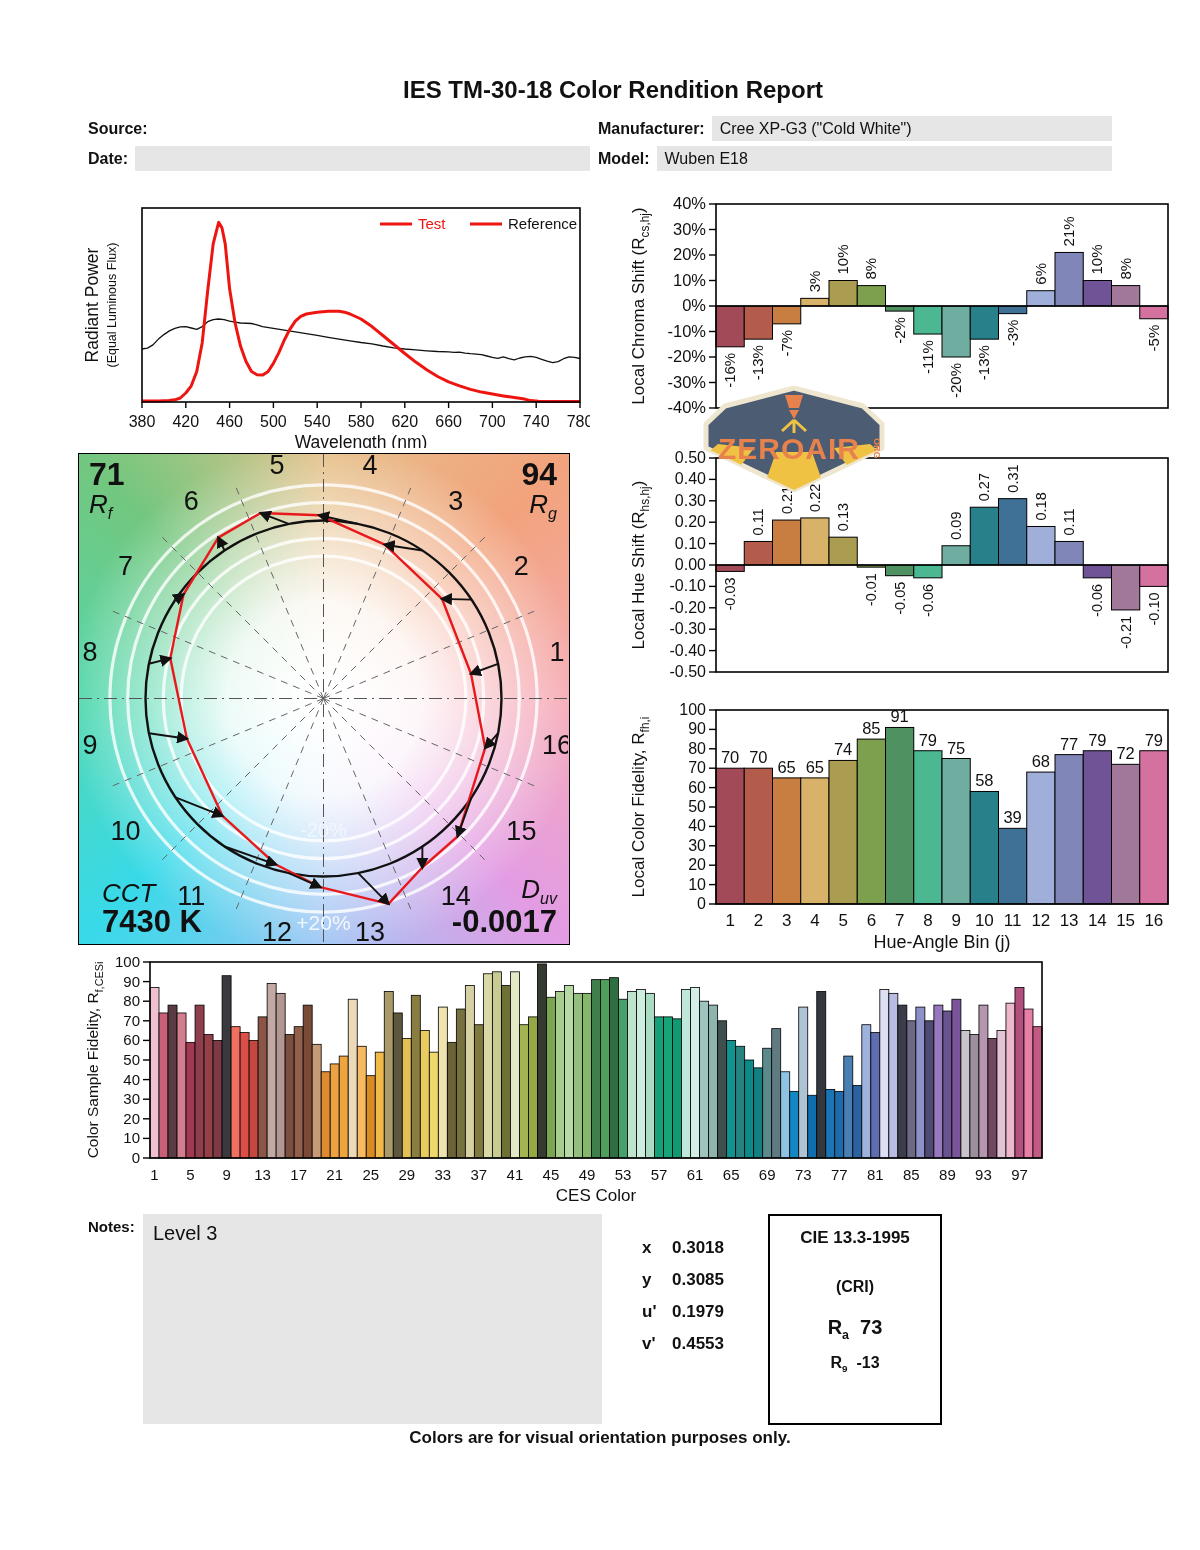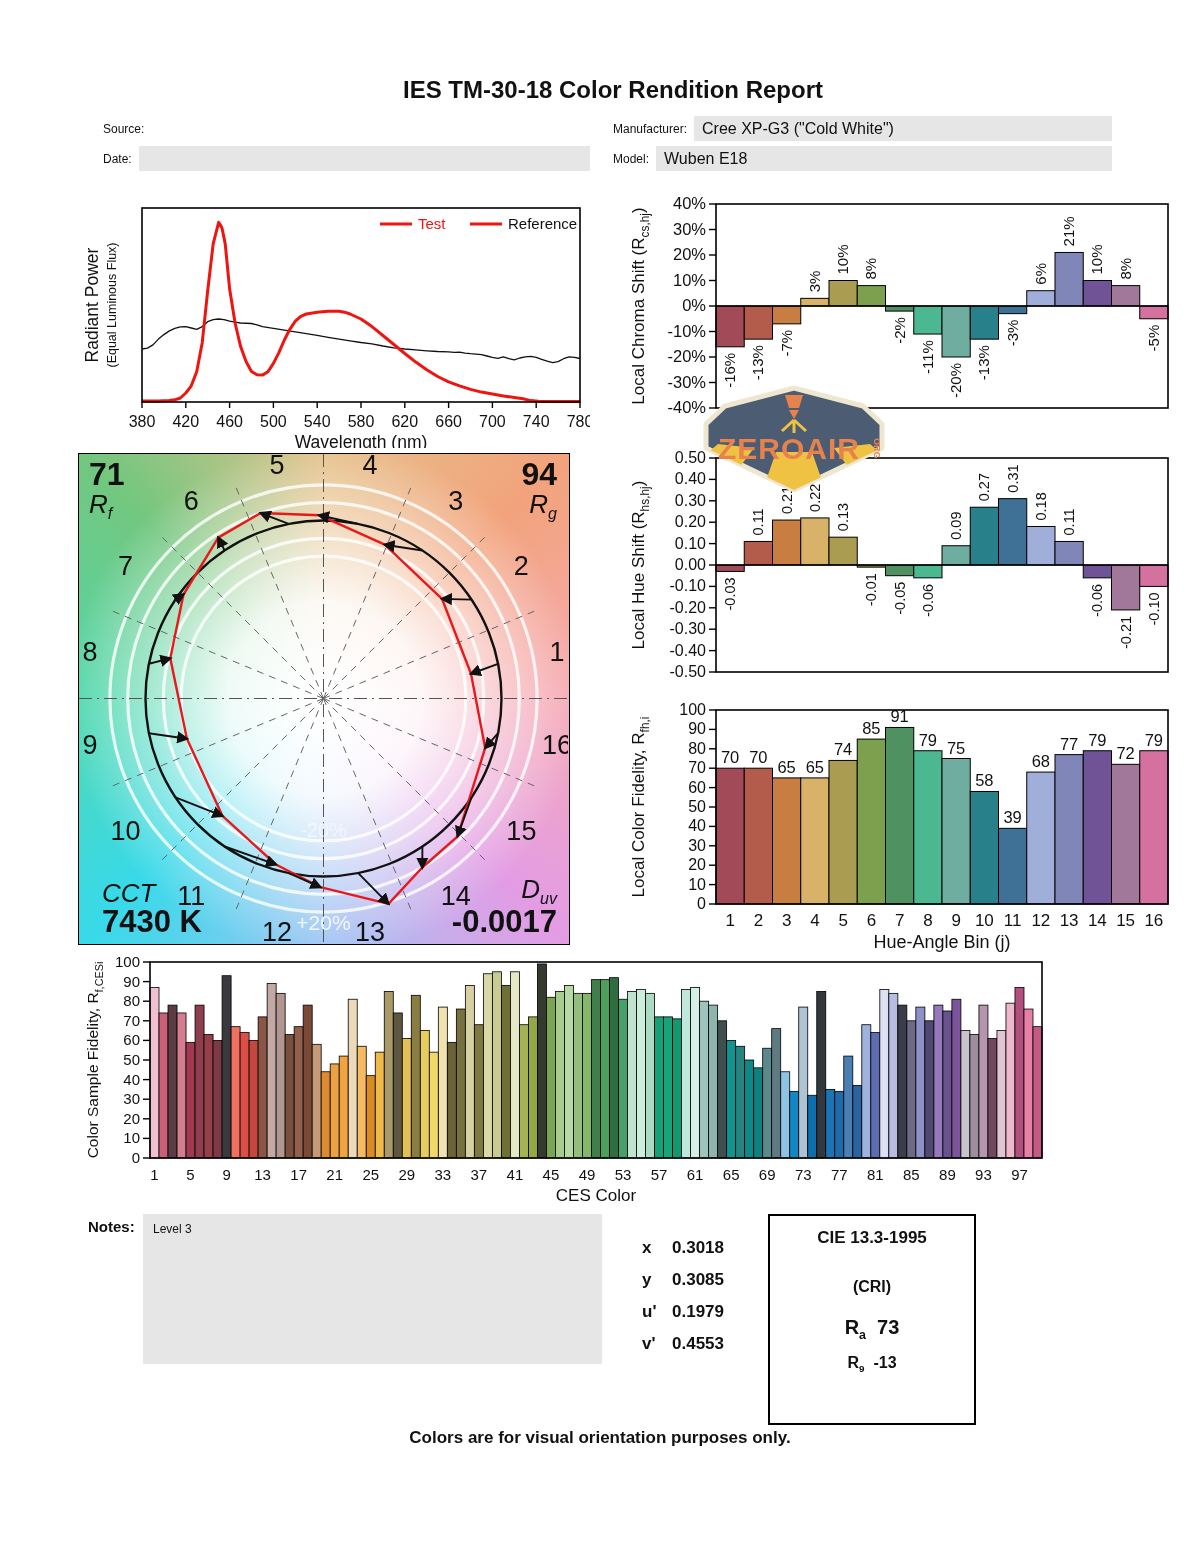--- a/index.html
+++ b/index.html
@@ -1,44 +1,44 @@
 <!DOCTYPE html>
 <html><head>
 <meta charset="utf-8">
 <style>
   html,body{margin:0;padding:0;background:#fff;}
   body{width:1200px;height:1550px;position:relative;font-family:"Liberation Sans",sans-serif;color:#111;}
   .abs{position:absolute;}
   #title{top:76px;left:0;width:1200px;text-align:center;font-size:24px;font-weight:bold;margin-left:13px;}
   .meta-row{position:absolute;display:flex;align-items:center;height:25px;}
-  .meta-label{font-weight:normal;font-size:12px;white-space:nowrap;margin-right:7px;margin-left:15px;}
+  .meta-label{font-weight:bold;font-size:16px;white-space:nowrap;margin-right:7px;}
   .meta-val{flex:1;background:#e6e6e6;height:25px;font-size:16px;line-height:25px;padding-left:8px;white-space:nowrap;}
   .panel{position:absolute;}
   svg{display:block;}
   
   #vector{left:78px;top:453px;width:492px;height:492px;border:1.5px solid #000;box-sizing:border-box;
     background:
       radial-gradient(circle at 50% 50%, #ffffff 6%, rgba(255,255,255,.9) 28%, rgba(255,255,255,0) 74%),
       conic-gradient(from 0deg at 50% 50%,
         #e6c28c 0deg,#f2a37c 45deg,#f6abb6 90deg,#e39ce4 135deg,
         #9fc5f4 180deg,#38d9e9 225deg,#52d8ad 270deg,#72c77f 315deg,#e6c28c 360deg);}
   #vector svg{position:absolute;left:0;top:0;}
   .vcorner{position:absolute;line-height:1.02;z-index:3;}
   .v-big{font-size:32px;font-weight:bold;}
   .v-med{font-size:26px;font-style:italic;}
   .v-big2{font-size:31px;font-weight:bold;}
   sub{font-size:62%;}
   
   #logo{left:702px;top:386px;width:184px;height:106px;z-index:10;}
   
   .noteslabel{font-weight:bold;font-size:15px;}
-  #notesbox{left:143px;top:1214px;width:459px;height:150px;background:#e6e6e6;font-size:12px;padding:8px 0 0 10px;box-sizing:border-box;}
+  #notesbox{left:143px;top:1214px;width:459px;height:210px;background:#e6e6e6;font-size:20px;padding:8px 0 0 10px;box-sizing:border-box;}
   .chrorow{position:absolute;font-size:17px;font-weight:bold;width:120px;display:flex;}
   .chrorow .k{width:30px;}
-  #cribox{left:768px;top:1214px;width:208px;height:211px;border:2px solid #000;box-sizing:border-box;text-align:center;font-weight:bold;}
+  #cribox{left:768px;top:1214px;width:174px;height:211px;border:2px solid #000;box-sizing:border-box;text-align:center;font-weight:bold;}
   #cribox .l1{margin-top:12px;font-size:17px;}
   #cribox .l2{margin-top:30px;font-size:16px;}
   #cribox .l3{margin-top:20px;font-size:20px;}
   #cribox .l4{margin-top:12px;font-size:16px;}
   #footer{left:0;top:1428px;width:1200px;text-align:center;font-weight:bold;font-size:17px;}
 </style>
 </head>
 <body>
 
 <div id="title" class="abs">IES TM-30-18 Color Rendition Report</div>

